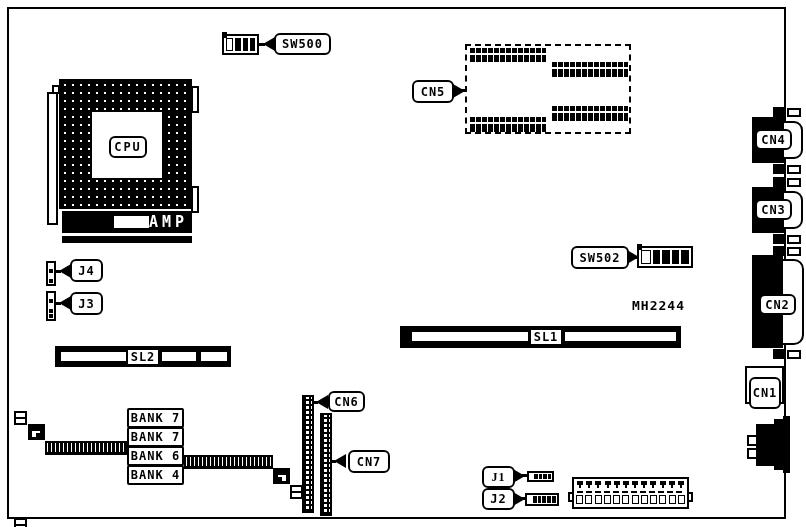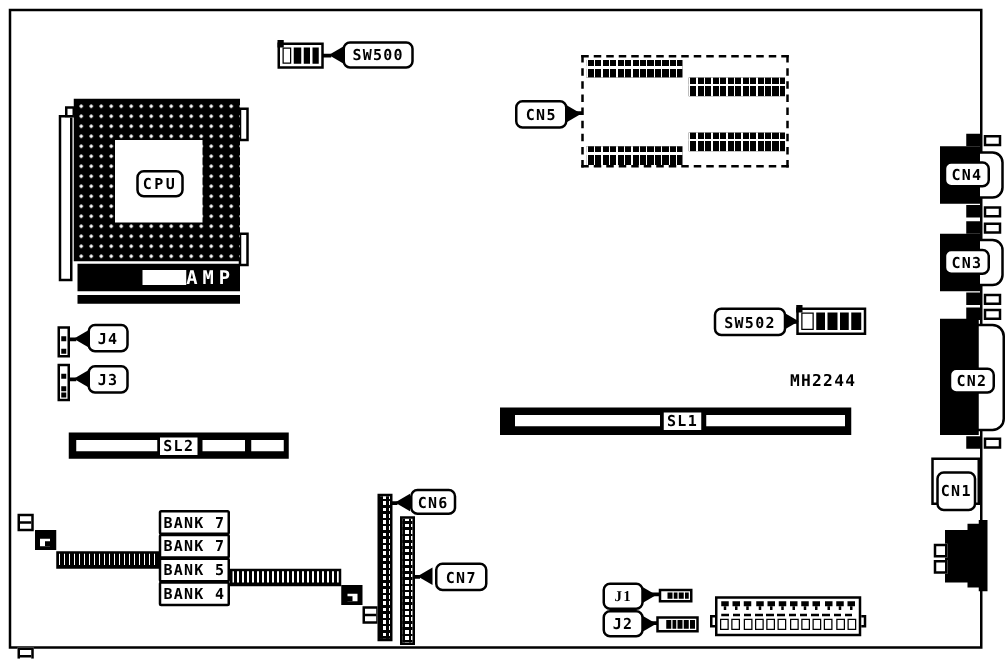--- a/index.html
+++ b/index.html
@@ -178,21 +178,21 @@
   <div class="abs tickbar" style="left:45px;top:411px;width:83px;height:14px;"></div>
   <div class="abs tickbar" style="left:184px;top:411px;width:89px;height:14px;"></div>
   <div class="abs clip r" style="left:273px;top:410px;width:17px;height:16px;"></div>
   <div class="abs endbox" style="left:290px;top:411px;width:13px;height:14px;"></div>
   <div class="lbl lblsq" style="left:127px;top:408px;width:57px;height:20px;">BANK 7</div>
 
   <div class="abs endbox" style="left:14px;top:430px;width:13px;height:14px;"></div>
 
   <div class="lbl lblsq" style="left:127px;top:427px;width:57px;height:20px;">BANK 7</div>
 
-  <div class="lbl lblsq" style="left:127px;top:446px;width:57px;height:20px;">BANK 5</div>
+  <div class="lbl lblsq" style="left:127px;top:446px;width:57px;height:20px;">BANK 6</div>
 
   <div class="lbl lblsq" style="left:127px;top:465px;width:57px;height:20px;">BANK 4</div>
 
   <div class="abs vgrid" style="left:302px;top:395px;width:12px;height:118px;"></div>
   <div class="abs stem" style="left:313px;top:401px;width:5px;height:3px;"></div>
   <div class="abs tri-l" style="left:316px;top:395px;"></div>
   <div class="lbl" style="left:328px;top:391px;width:37px;height:21px;">CN6</div>
 
   <div class="abs vgrid" style="left:320px;top:413px;width:12px;height:103px;"></div>
   <div class="abs stem" style="left:331px;top:460px;width:5px;height:3px;"></div>

